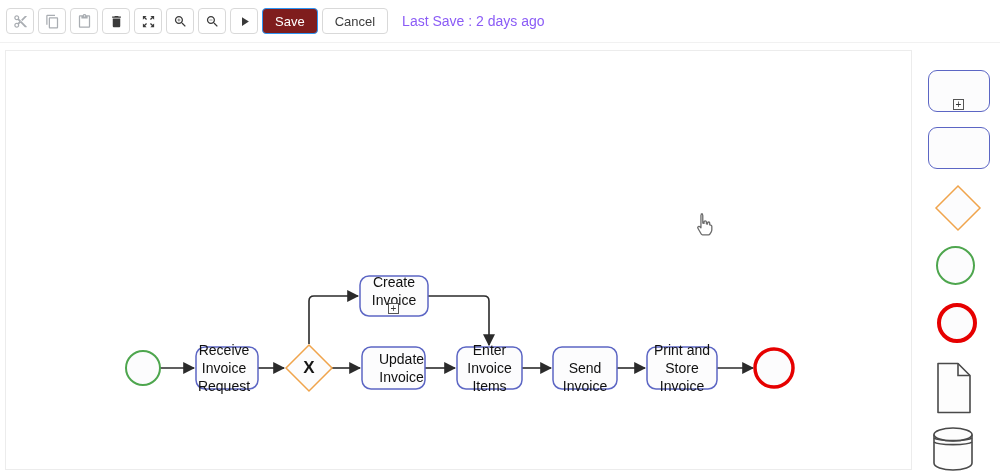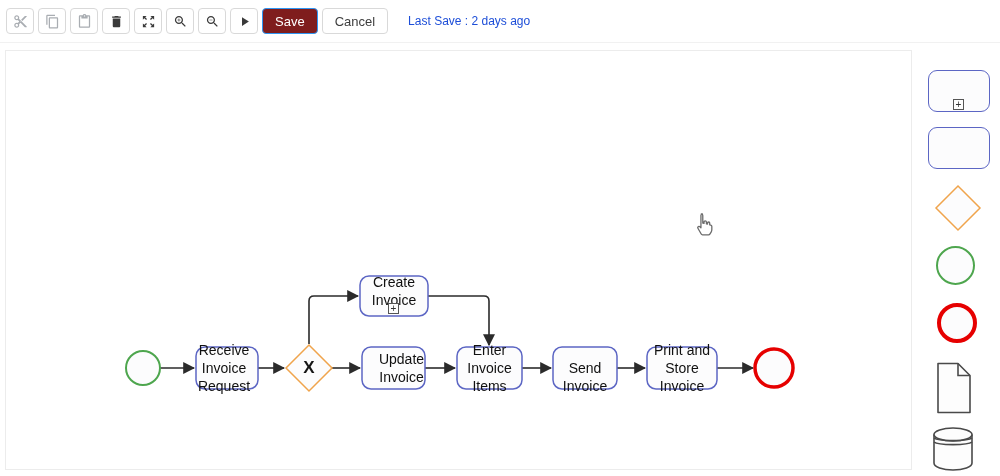--- a/index.html
+++ b/index.html
@@ -10,21 +10,21 @@
   .toolbar { position:absolute; left:0; top:0; width:1000px; height:43px;
              display:flex; align-items:center; gap:4px; padding-left:6px;
              border-bottom:1px solid #f1f1f1; background:#fff; }
   .tbtn { width:28px; height:26px; background:#fff; border:1px solid #d9d9d9; border-radius:4px;
           display:flex; align-items:center; justify-content:center; cursor:pointer; }
   .tbtn svg { width:15px; height:15px; fill:#3a3a3a; }
   .tbtn.disabled svg { fill:#a9adb2; }
   .btn { height:26px; border-radius:4px; font-size:13px; padding:0 12px; cursor:pointer;
          background:#fff; border:1px solid #d9d9d9; color:#3d3d3d; font-family:"Liberation Sans",sans-serif; }
   .btn.primary { background:#7f1d1d; border:1px solid #2e96f3; color:#fff; }
-  .last-save { font-size:12px; color:#1d4ed8; margin-left:16px; white-space:nowrap; }
+  .last-save { font-size:14px; color:#8b5cf6; margin-left:10px; white-space:nowrap; }
 
   
   .canvas { position:absolute; left:5px; top:50px; width:907px; height:420px;
             border:1px solid #ececec; background:#fff; }
 
   .diagram-svg { position:absolute; left:0; top:0; width:1000px; height:476px; pointer-events:none; }
 
   .node-label { position:absolute; display:flex; align-items:center; justify-content:center;
                 text-align:center; font-size:14px; line-height:1.3; color:#101010;
                 white-space:pre-line; pointer-events:none; }

